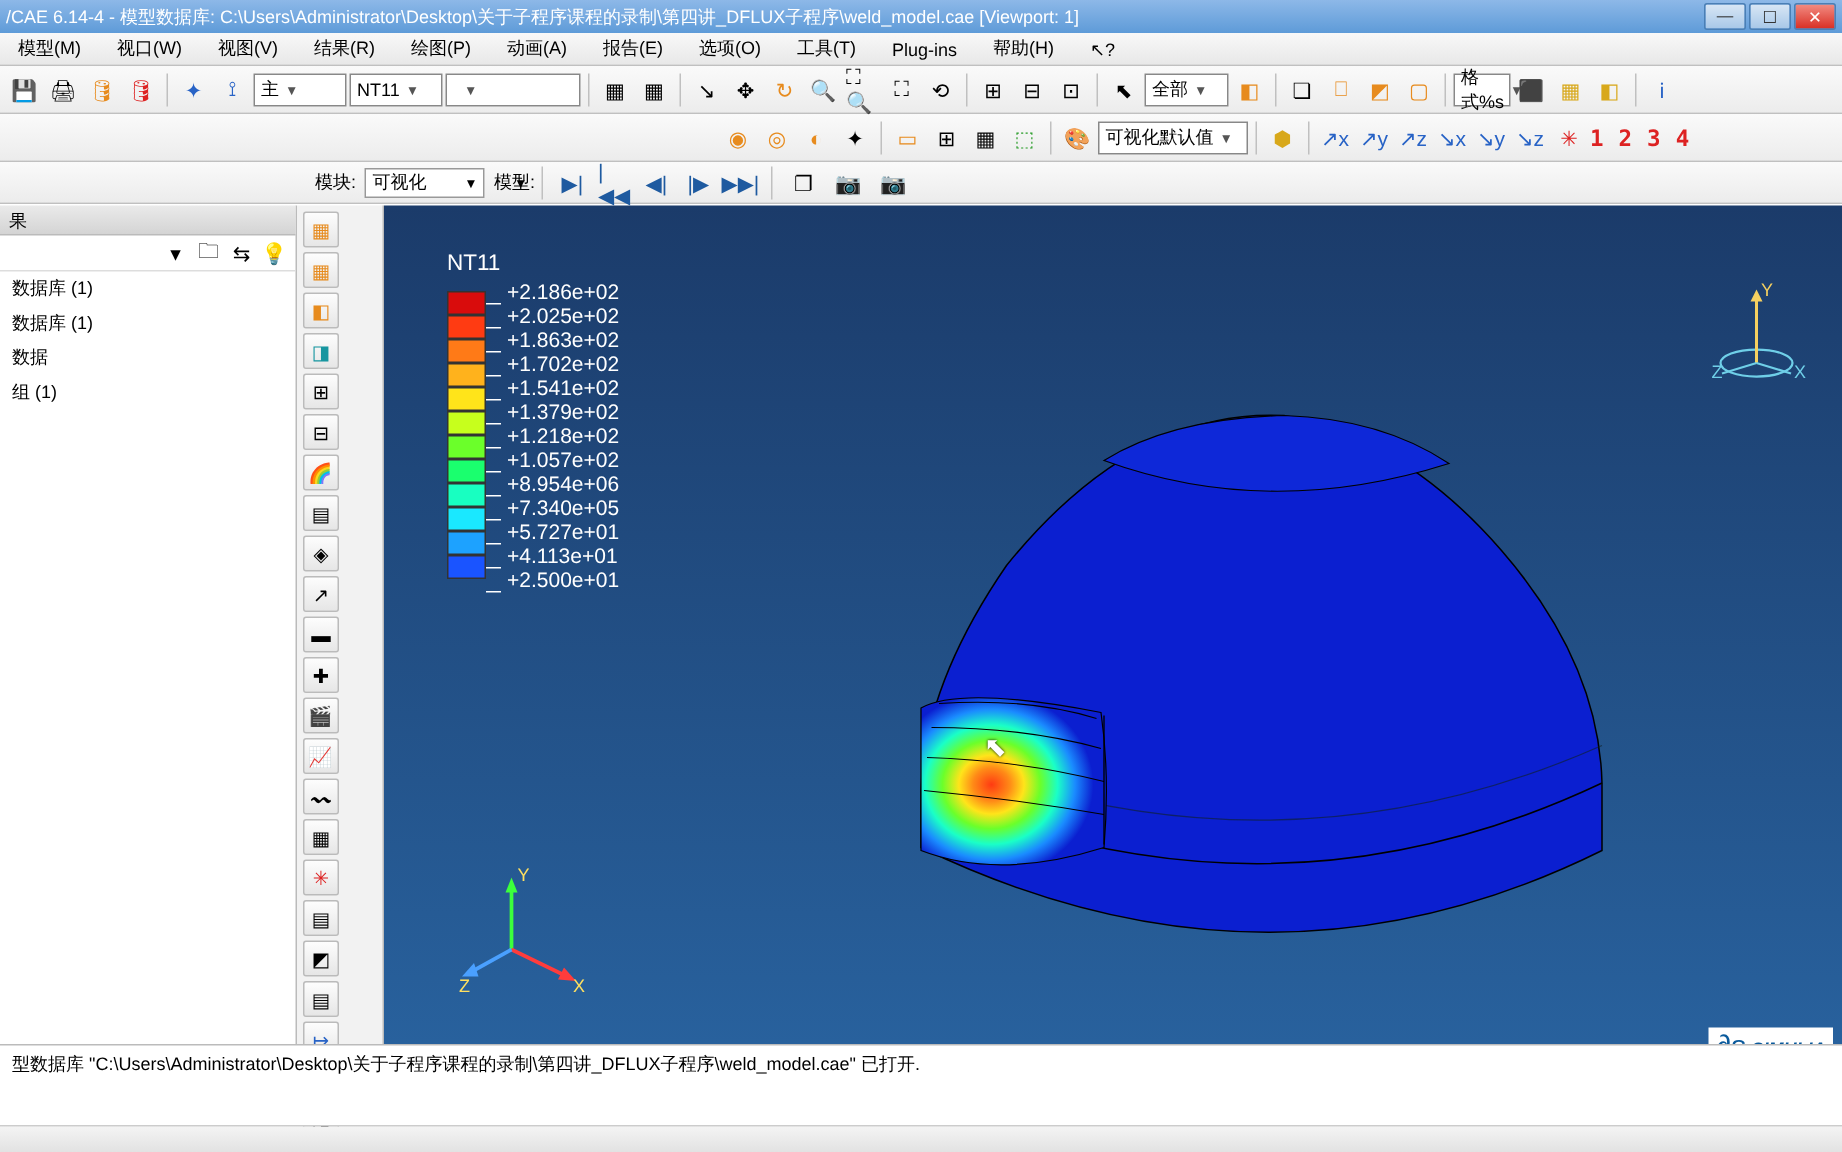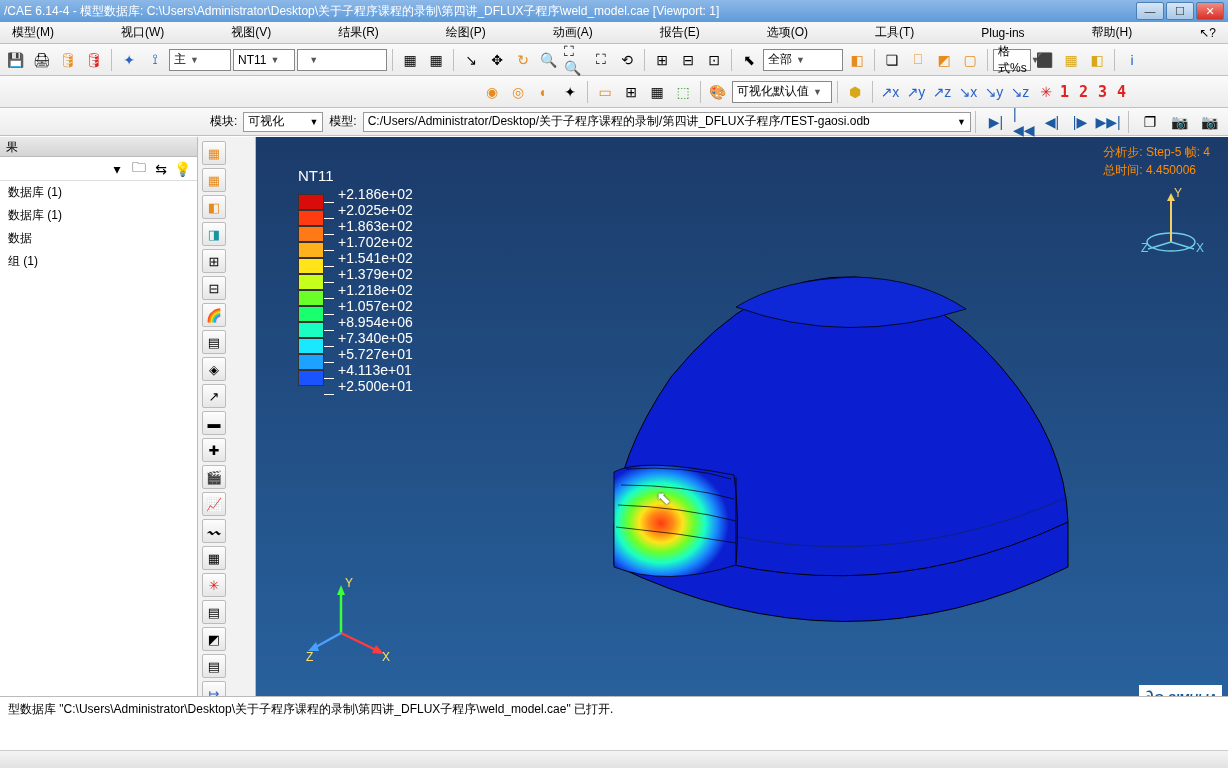--- a/index.html
+++ b/index.html
@@ -6,21 +6,21 @@
 body { width: 1228px; height: 768px; background: #fff; overflow: hidden; position: relative; }
 
 
 .titlebar { height: 22px; background: linear-gradient(#8db8e8, #5e9bd8); display: flex; align-items: center; padding: 0 4px; color: #fff; }
 .titlebar .title { flex: 1; white-space: nowrap; overflow: hidden; }
 .winbtns { display: flex; gap: 2px; }
 .winbtn { width: 28px; height: 18px; background: linear-gradient(#d8e6f5,#a8c8e8); border: 1px solid #4a7fb5; border-radius: 2px; display: flex; align-items: center; justify-content: center; font-size: 11px; cursor: pointer; color:#333; }
 .winbtn.close { background: linear-gradient(#f28b82,#d93025); color: #fff; }
 
 
-.menubar { height: 22px; background: linear-gradient(#f8f8f8,#e8e8e8); border-bottom: 1px solid #c0c0c0; display: flex; align-items: center; padding: 0 6px; gap: 0; justify-content: space-between; }
+.menubar { height: 22px; background: linear-gradient(#f8f8f8,#e8e8e8); border-bottom: 1px solid #c0c0c0; display: flex; align-items: center; padding: 0 6px; gap: 12px; }
 .menubar .menuitem { padding: 2px 6px; cursor: pointer; }
 
 
 .toolbar1 { height: 32px; background: linear-gradient(#fafafa,#ececec); border-bottom: 1px solid #c0c0c0; display: flex; align-items: center; padding: 0 4px; gap: 2px; }
 .toolbar2 { height: 32px; background: linear-gradient(#fafafa,#ececec); border-bottom: 1px solid #c0c0c0; display: flex; align-items: center; padding: 0 4px; gap: 2px; justify-content: flex-start; padding-left: 480px; }
 
 .tbtn { width: 24px; height: 24px; border: 1px solid transparent; border-radius: 2px; display: flex; align-items: center; justify-content: center; cursor: pointer; font-size: 14px; }
 .tsep { width: 1px; height: 22px; background: #c0c0c0; margin: 0 3px; }
 
 .combo { height: 22px; border: 1px solid #888; background: #fff; padding: 0 4px; font-size: 12px; display: flex; align-items: center; gap: 4px; }
@@ -125,21 +125,21 @@
   <span class="tbtn">🔍</span>
   <span class="tbtn">⛶🔍</span>
   <span class="tbtn">⛶</span>
   <span class="tbtn">⟲</span>
   <span class="tsep"></span>
   <span class="tbtn">⊞</span>
   <span class="tbtn">⊟</span>
   <span class="tbtn">⊡</span>
   <span class="tsep"></span>
   <span class="tbtn">⬉</span>
-  <div class="combo" style="width:80px">
+  <div class="combo" style="width:56px">
       <span>全部</span>
       <span class="arrow">▼</span>
     </div>
   <span class="tbtn i-orange">◧</span>
   <span class="tsep"></span>
   <span class="tbtn">❏</span>
   <span class="tbtn i-orange">⎕</span>
   <span class="tbtn i-orange">◩</span>
   <span class="tbtn i-orange">▢</span>
   <span class="tsep"></span>
@@ -187,23 +187,20 @@
 </div>
 
 <div class="contextbar">
   <div style="width:198px"></div>
   <span>模块:</span>
   <div class="field" style="width:80px">
       <span>可视化</span>
       <span style="margin-left:auto;font-size:9px">▼</span>
     </div>
   <span>模型:</span>
-  <div class="field pathfield">
-      <span>C:/Users/Administrator/Desktop/关于子程序课程的录制/第四讲_DFLUX子程序/TEST-gaosi.odb</span>
-    </div>
   <span style="font-size:9px;margin-left:-20px">▼</span>
   <span class="tsep"></span>
   <span class="playbtn">▶|</span>
   <span class="playbtn">|◀◀</span>
   <span class="playbtn">◀|</span>
   <span class="playbtn">|▶</span>
   <span class="playbtn">▶▶|</span>
   <span class="tsep"></span>
   <span class="tbtn">❐</span>
   <span class="tbtn">📷</span>
@@ -246,24 +243,20 @@
   <div class="tb">◩</div>
   <div class="tb">▤</div>
   <div class="tb i-blue">↦</div>
   <div class="tb">↣</div>
   <div class="tb">◨</div>
   <div class="tb">▤</div>
 
 </div>
 
 <div class="viewport">
-  <div class="info-top-right">
-    <div>分析步: Step-5    帧: 4</div>
-    <div>总时间: 4.450006</div>
-  </div>
 
   <svg class="compass" viewBox="0 0 70 70">
     <ellipse cx="35" cy="55" rx="24" ry="9" fill="none" stroke="#6fcfe8" stroke-width="1.5"></ellipse>
     <line x1="35" y1="55" x2="35" y2="12" stroke="#f5d060" stroke-width="2"></line>
     <polygon points="35,6 31,14 39,14" fill="#f5d060"></polygon>
     <line x1="35" y1="55" x2="12" y2="62" stroke="#6fcfe8" stroke-width="1.5"></line>
     <line x1="35" y1="55" x2="58" y2="62" stroke="#6fcfe8" stroke-width="1.5"></line>
     <text x="38" y="10" fill="#f5d060" font-size="9">Y</text>
     <text x="60" y="65" fill="#6fcfe8" font-size="9">X</text>
     <text x="5" y="65" fill="#6fcfe8" font-size="9">Z</text>

